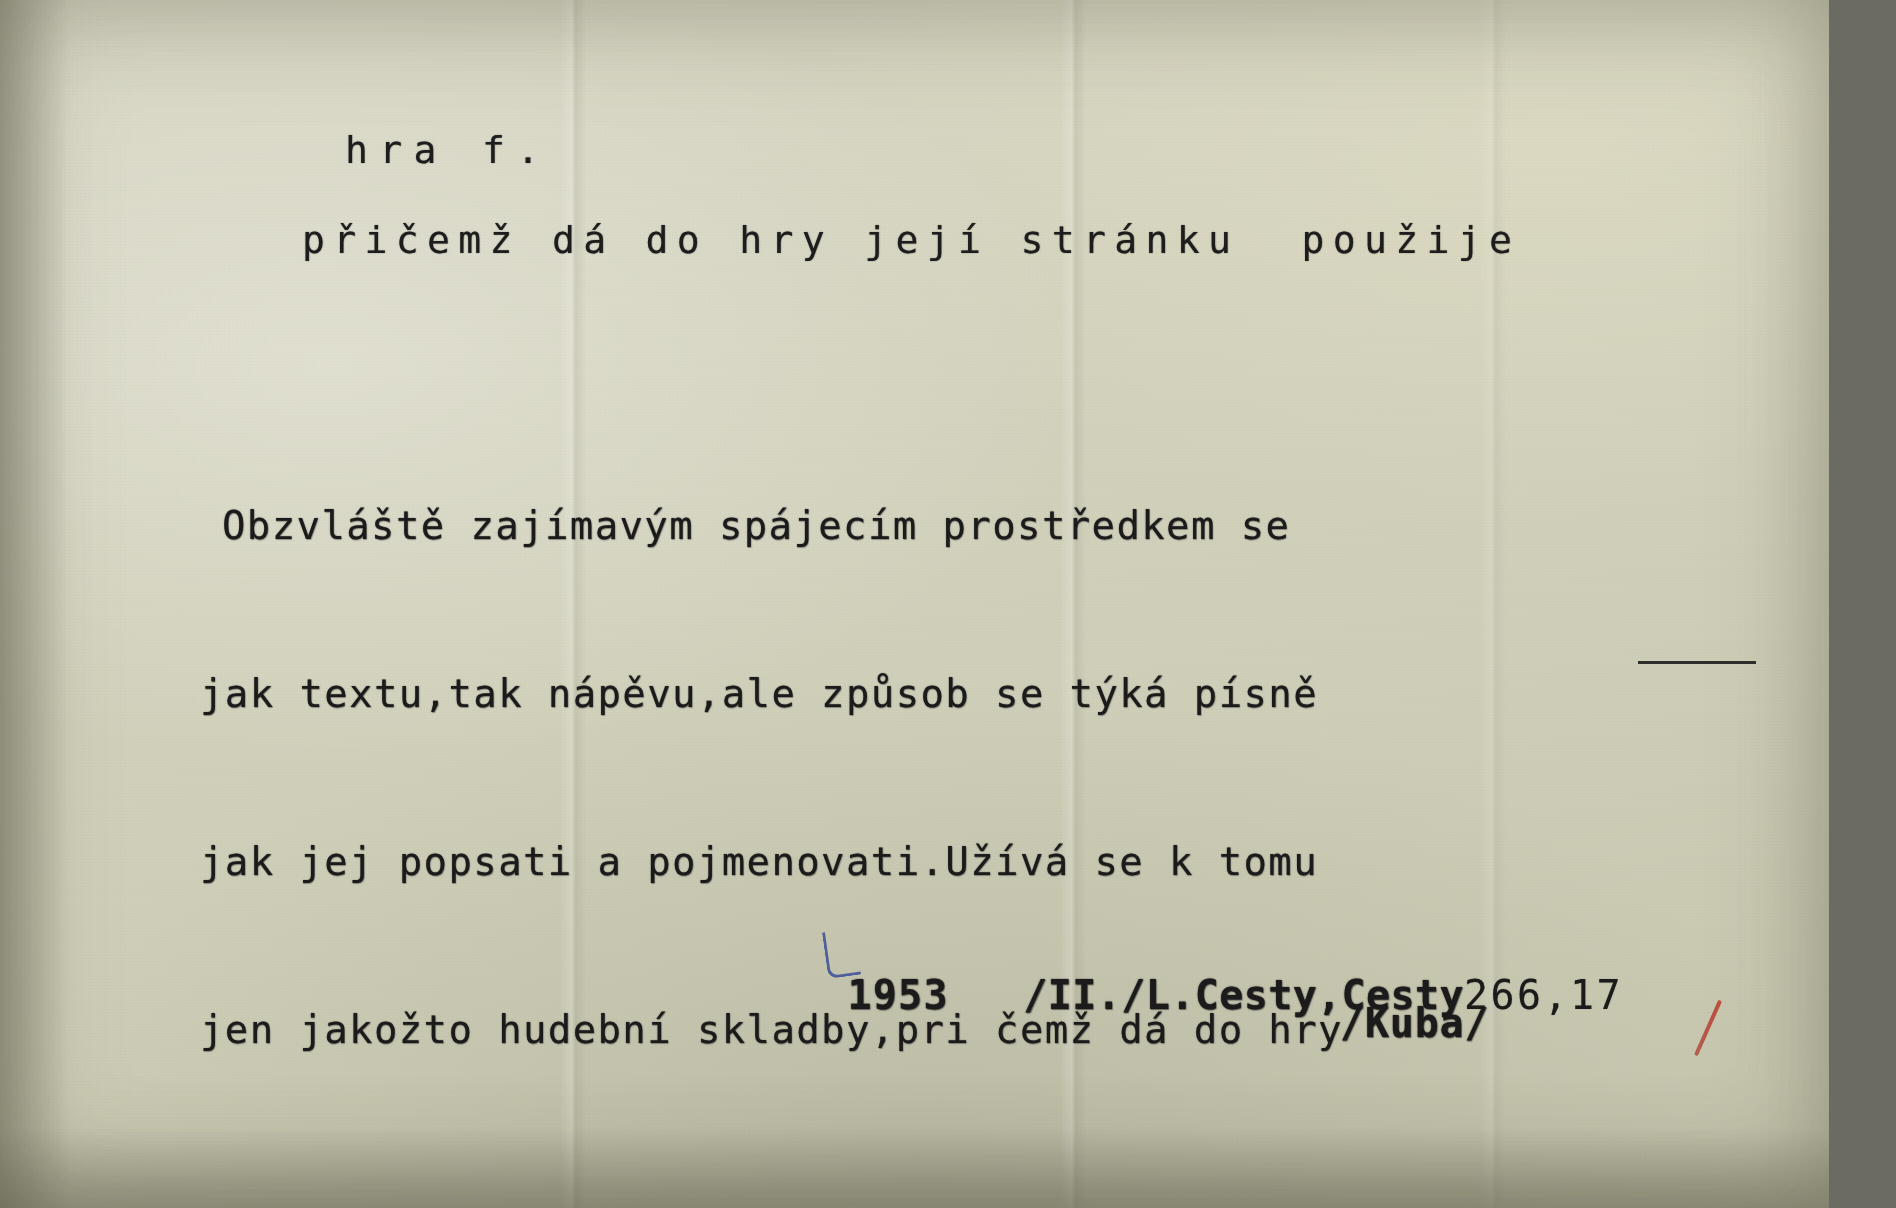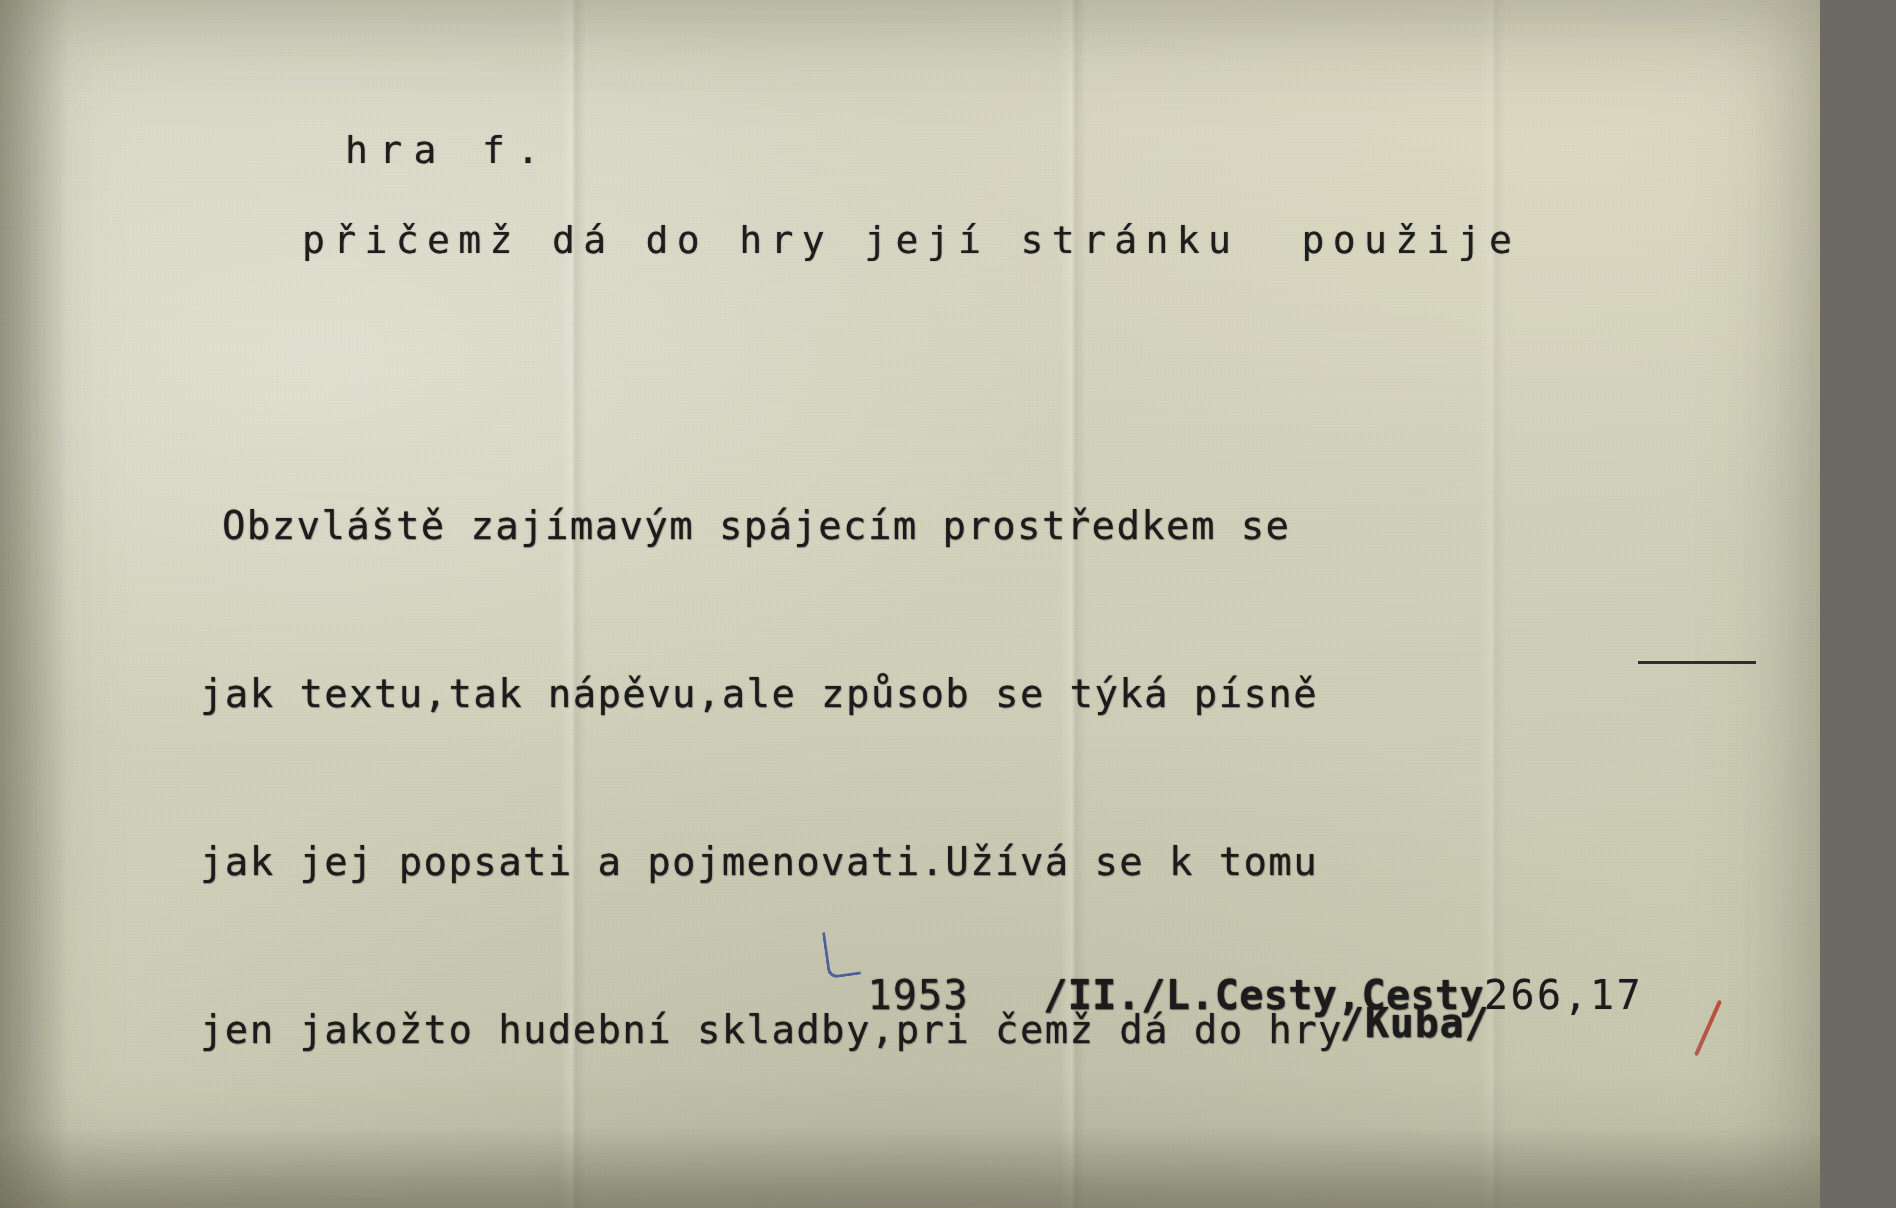--- a/index.html
+++ b/index.html
@@ -13,20 +13,21 @@
   .card {
     position: relative;
     width: 1820px;
     height: 1208px;
     overflow: hidden;
     background:
       radial-gradient(ellipse 70% 55% at 18% 30%, rgba(255,255,255,0.28) 0%, rgba(255,255,255,0.0) 60%),
       radial-gradient(ellipse 60% 45% at 85% 12%, rgba(225,222,196,0.55) 0%, rgba(205,203,178,0.0) 70%),
       radial-gradient(ellipse 75% 60% at 50% 95%, rgba(160,160,140,0.30) 0%, rgba(170,170,150,0.0) 65%),
       linear-gradient(168deg, #d9d8c6 0%, #d3d2bd 35%, #cfcfb9 60%, #c6c6ae 100%);
+    padding-left: 9px;
   }
   
   .grain {
     position: absolute;
     inset: 0;
     pointer-events: none;
     opacity: 0.35;
     background-image:
       repeating-linear-gradient(0deg, rgba(120,118,98,0.05) 0px, rgba(120,118,98,0.05) 1px, rgba(255,255,255,0) 1px, rgba(255,255,255,0) 3px),
       repeating-linear-gradient(90deg, rgba(120,118,98,0.04) 0px, rgba(120,118,98,0.04) 1px, rgba(255,255,255,0) 1px, rgba(255,255,255,0) 4px);
@@ -109,24 +110,23 @@
   .sig-row {
     position: absolute;
     left: 748px;
     top: 926px;
     font-size: 40px;
     letter-spacing: 0.02em;
     white-space: pre;
     color: #1b1b1b;
   }
   .sig-year {
-    font-weight: normal;
+    font-weight: bold;
     letter-spacing: 0.03em;
     text-shadow: 0 0 1.6px rgba(25,25,25,0.8), 0.8px 0.6px 1px rgba(40,40,40,0.5);
-    margin-left: 20px;
   }
   .sig-ref {
     font-weight: bold;
     letter-spacing: 0.01em;
     text-shadow: 0 0 1.6px rgba(25,25,25,0.8), 0.8px 0.6px 1px rgba(40,40,40,0.5);
   }
   .sig-page {
     font-weight: normal;
     letter-spacing: 0.06em;
     text-shadow: 0 0 1px rgba(45,45,45,0.5);

